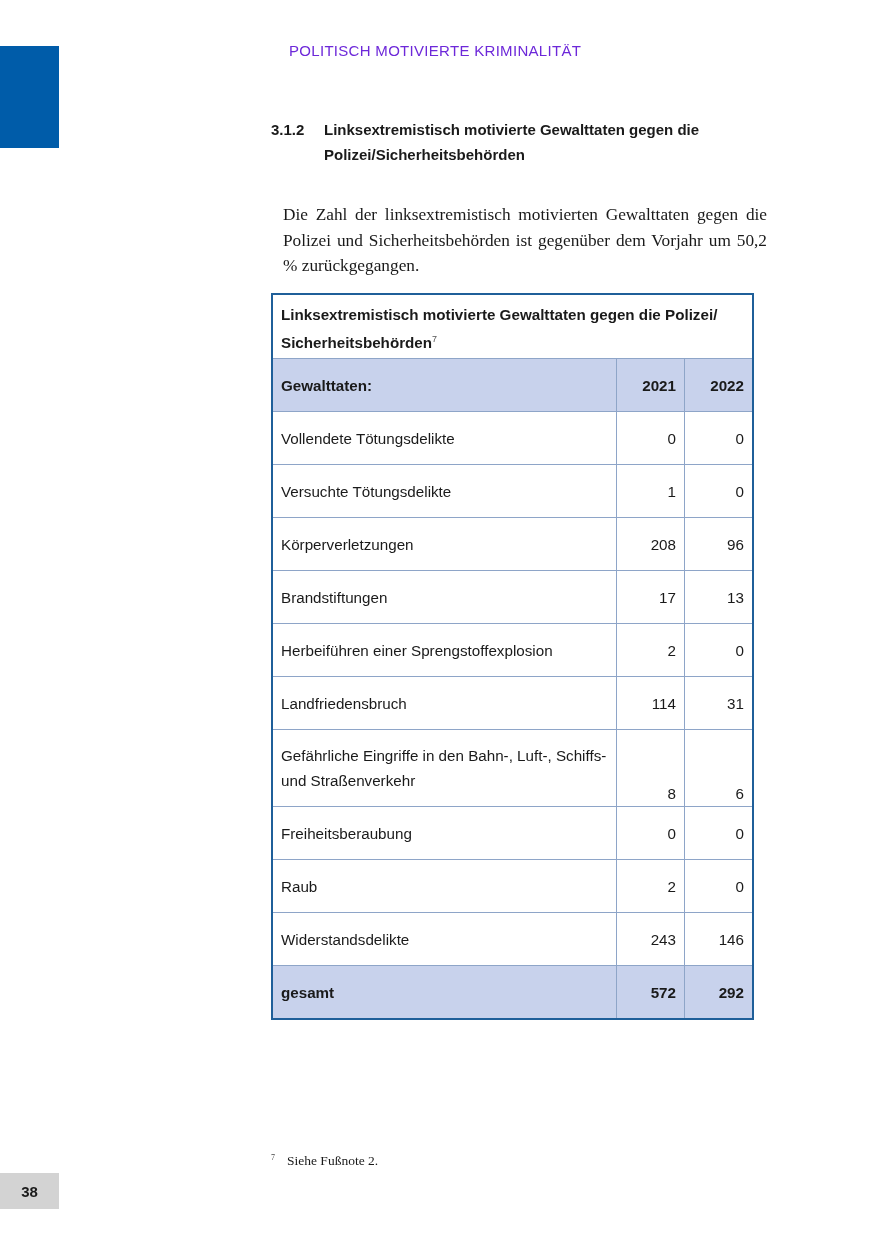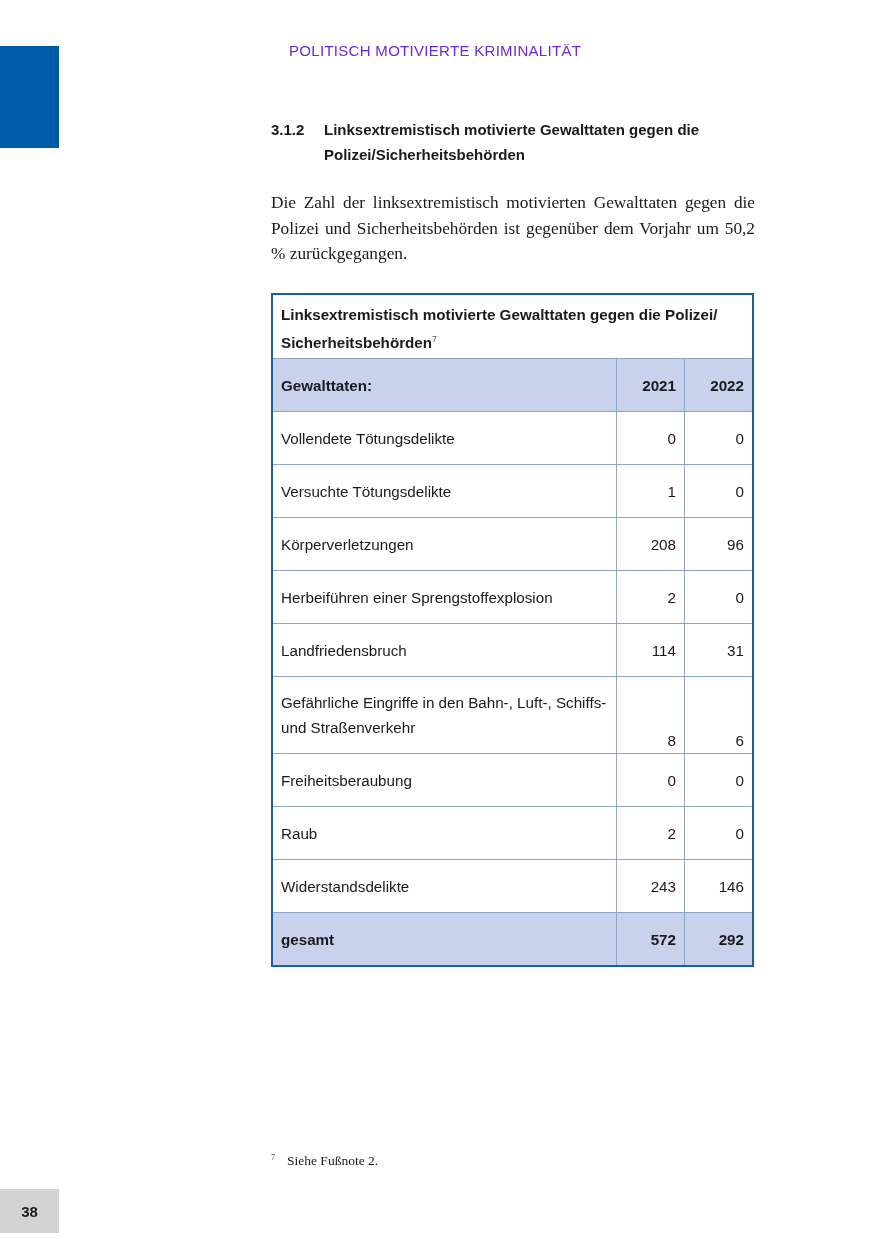--- a/index.html
+++ b/index.html
@@ -42,36 +42,36 @@
   table.data .lbl { text-align: left; }
   table.data .val { text-align: right; width: 51px; }
   table.data tr.tall td { height: 54px; }
   table.data tr.tall td.val { vertical-align: bottom; padding-bottom: 4px; }
   table.data tr.tall td.lbl { line-height: 25px; }
   .footnote {
     position: absolute; left: 271px; top: 1153px; font-family: "Liberation Serif", serif; font-size: 13.5px;
   }
   .footnote .mark { font-size: 8px; vertical-align: top; margin-right: 12px; color: #444; }
   .page-box {
-    position: absolute; left: 0; top: 1173px; width: 59px; height: 44px; background: #d3d3d3;
-    font-weight: bold; font-size: 15px; display: flex; align-items: center; justify-content: center; margin-top: 16px;
+    position: absolute; left: 0; top: 1173px; width: 59px; height: 36px; background: #d3d3d3;
+    font-weight: bold; font-size: 15px; display: flex; align-items: center; justify-content: center;
   }
 </style>
 </head>
 <body>
 
 <div class="blue-tab"></div>
 <div class="running-head">POLITISCH MOTIVIERTE KRIMINALITÄT</div>
 
 <div class="section-heading">
   <span class="num">3.1.2</span>
   <span class="title">Linksextremistisch motivierte Gewalttaten gegen die Polizei/Sicherheitsbehörden</span>
 </div>
 
-<p class="intro" style="margin:0">Die Zahl der linksextremistisch motivierten Gewalttaten gegen die Polizei und Sicherheitsbehörden ist gegenüber dem Vorjahr um 50,2 % zurückgegangen.</p>
+<p class="intro" style="margin:12px">Die Zahl der linksextremistisch motivierten Gewalttaten gegen die Polizei und Sicherheitsbehörden ist gegenüber dem Vorjahr um 50,2 % zurückgegangen.</p>
 
 <table class="data">
   <thead>
     <tr>
       <th colspan="3" class="caption-cell"><span>Linksextremistisch motivierte Gewalttaten gegen die Polizei/ Sicherheitsbehörden</span><sup>7</sup></th>
     </tr>
     <tr class="colhead">
       <th class="lbl">Gewalttaten:</th>
       <th class="val">2021</th>
       <th class="val">2022</th>
@@ -85,20 +85,25 @@
       </tr>
     <tr>
         <td class="lbl">Versuchte Tötungsdelikte</td>
         <td class="val">1</td>
         <td class="val">0</td>
       </tr>
     <tr>
         <td class="lbl">Körperverletzungen</td>
         <td class="val">208</td>
         <td class="val">96</td>
+      </tr>
+    <tr>
+        <td class="lbl">Brandstiftungen</td>
+        <td class="val">17</td>
+        <td class="val">13</td>
       </tr>
     <tr>
         <td class="lbl">Herbeiführen einer Sprengstoffexplosion</td>
         <td class="val">2</td>
         <td class="val">0</td>
       </tr>
     <tr>
         <td class="lbl">Landfriedensbruch</td>
         <td class="val">114</td>
         <td class="val">31</td>

